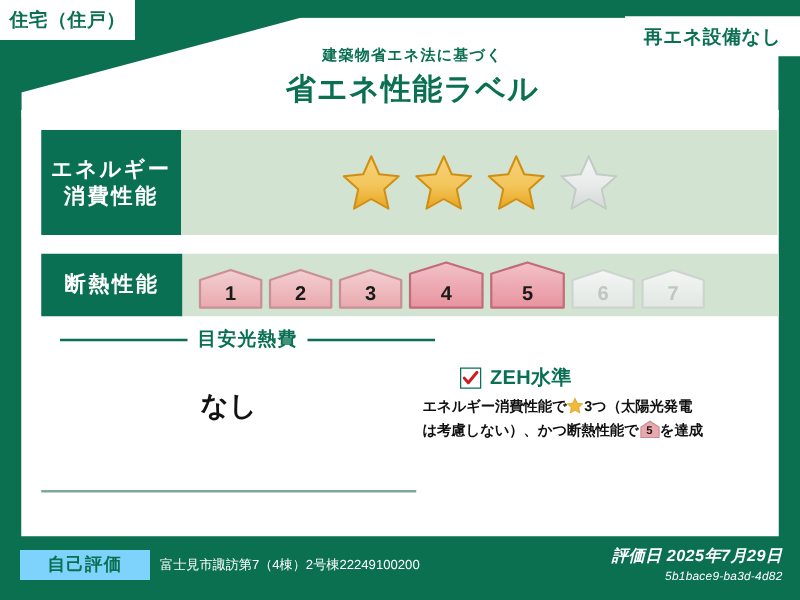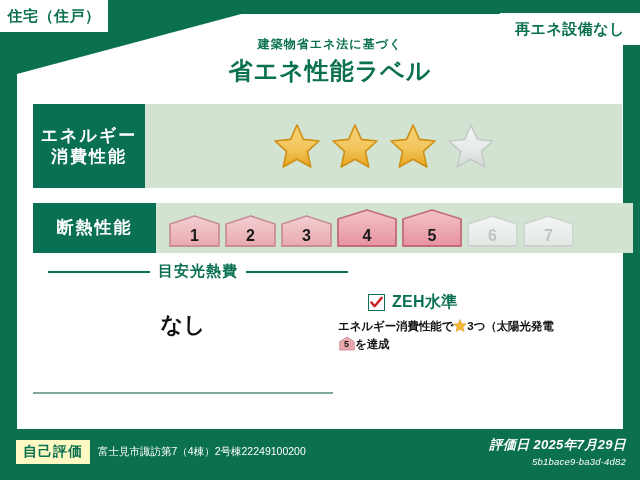--- a/index.html
+++ b/index.html
@@ -72,21 +72,21 @@
     display:flex; align-items:center; justify-content:center;
   }
 
   
   #row-energy { left:33px; top:104px; }
   #row-energy .row-label { width:112px; height:84px; font-size:17px; }
   #row-energy .row-value { width:477px; height:84px; }
 
   
   #row-insulation { left:33px; top:203px; }
-  #row-insulation .row-label { width:123px; height:50px; font-size:17px; }
+  #row-insulation .row-label { width:113px; height:50px; font-size:17px; }
   #row-insulation .row-value { width:477px; height:50px; justify-content:flex-start; padding-left:12px; }
 
   
   .stars { display:flex; gap:10px; align-items:center; }
   .star { width:48px; height:46px; display:block; }
 
   
   .houses { display:flex; align-items:flex-end; gap:3px; }
   .house {
     position:relative;
@@ -143,22 +143,22 @@
   .inline-house .n {
     position:absolute; inset:0; font-size:9px; line-height:16px; text-align:center; color:#1a1a1a;
   }
 
   
   .footer-left {
     position:absolute; left:16px; top:440px;
     display:flex; align-items:center; gap:8px;
   }
   .self-eval {
-    background:#fef9c3; color:#0a7050; font-weight:bold;
-    font-size:14px; padding:3px 7px; letter-spacing:1px; white-space:nowrap;
+    background:#7dd3fc; color:#0a7050; font-weight:bold;
+    font-size:14px; padding:3px 22px; letter-spacing:1px; white-space:nowrap;
   }
   .address { color:#ffffff; font-size:10.5px; white-space:nowrap; letter-spacing:0;text-align:center; }
 
   .footer-right {
     position:absolute; right:14px; top:436px;
     text-align:right; color:#ffffff;font-style:italic;
   }
   .eval-date { font-size:13px; font-weight:bold; letter-spacing:.3px; white-space:nowrap;}
   .eval-id   { font-size:9.5px; margin-top:2px; letter-spacing:.2px; white-space:nowrap;}
 </style>
@@ -349,21 +349,21 @@
         </svg>
       </span>
       <span class="zeh-title">ZEH水準</span>
     </div>
     <div class="zeh-desc">
       <span>エネルギー消費性能で</span><span class="inline-star">
         <svg viewBox="0 0 24 23" width="14" height="13" aria-hidden="true">
           <path d="M12 1 L15.2 8.2 L23 9 L17.2 14.2 L18.9 22 L12 18.1 L5.1 22 L6.8 14.2 L1 9 L8.8 8.2 Z" fill="#f3b838" stroke="#d79a18" stroke-width="1"></path>
         </svg>
       </span><span>3つ（太陽光発電</span><br>
-      <span class="inline-house">
+      <span>は考慮しない）、かつ断熱性能で</span><span class="inline-house">
         <svg viewBox="0 0 22 20" width="16" height="15" aria-hidden="true">
           <path d="M1 19 L1 7.5 L11 1 L21 7.5 L21 19 Z" fill="#e8a8ad" stroke="#c98b92" stroke-width="1.2"></path>
         </svg>
         <span class="n">5</span>
       </span><span>を達成</span>
     </div>
   </div>
 
   <div class="footer-left">
     <span class="self-eval">自己評価</span>

